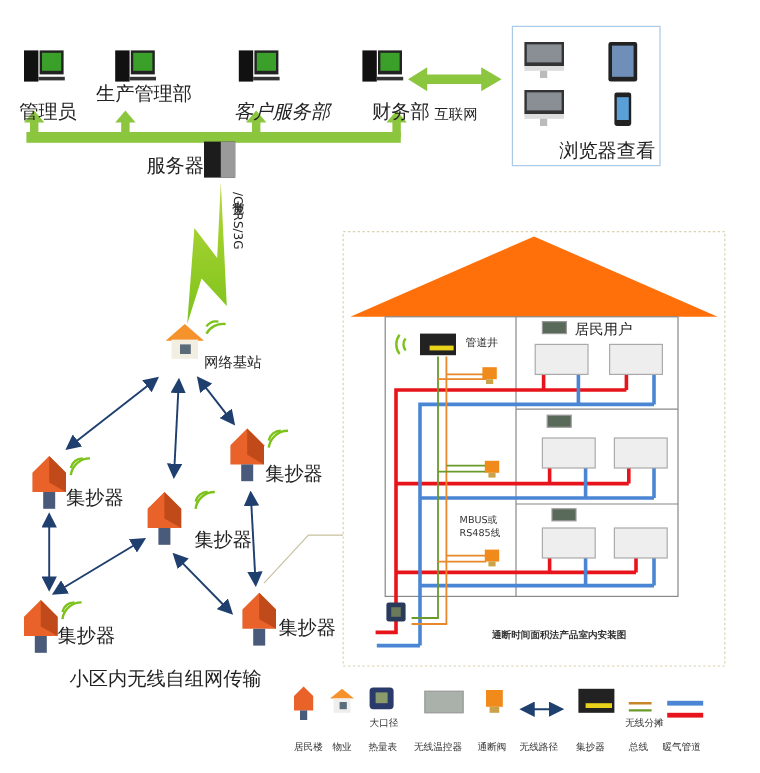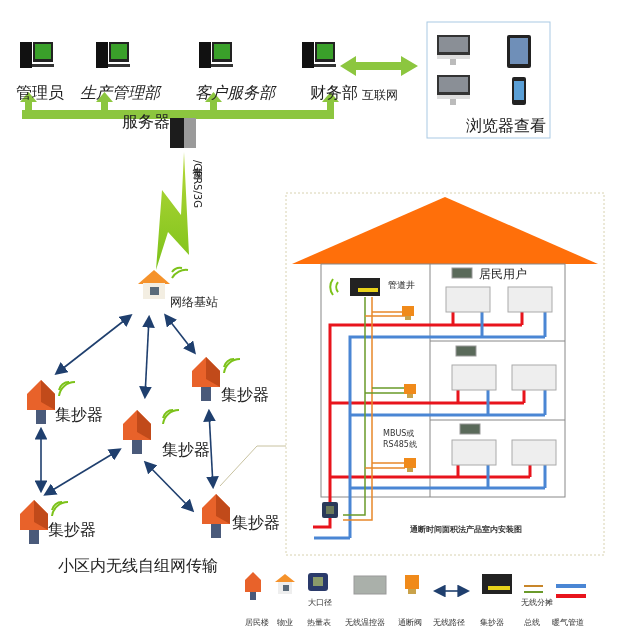--- a/index.html
+++ b/index.html
@@ -260,25 +260,25 @@
     <line x1="524" y1="586" x2="543" y2="586" stroke="#c8862a" stroke-width="2"></line>
     <line x1="524" y1="592" x2="543" y2="592" stroke="#6a9a2a" stroke-width="2"></line>
   </g>
   <g>
     <rect x="556" y="584" width="30" height="4" fill="#4a86d4"></rect>
     <rect x="556" y="594" width="30" height="4" fill="#e8141c"></rect>
   </g>
 </svg>
 
 <span class="lbl" style="left:16px;top:83px;">管理员</span>
-<span class="lbl" style="left:80px;top:83px;font-style:italic;">生产管理部</span>
+<span class="lbl" style="left:80px;top:68px;">生产管理部</span>
 <span class="lbl" style="left:195px;top:83px;font-style:italic;">客户服务部</span>
 <span class="lbl" style="left:310px;top:83px;">财务部</span>
 <span class="lbl" style="left:362px;top:87px;font-size:12px;">互联网</span>
-<span class="lbl" style="left:122px;top:112px;text-align:center;">服务器</span>
+<span class="lbl" style="left:122px;top:128px;text-align:center;">服务器</span>
 <span class="lbl" style="left:466px;top:116px;">浏览器查看</span>
 <span class="lbl" style="left:190px;top:160px;writing-mode:vertical-rl;font-size:10px;">宽带/GPRS/3G</span>
 
 <span class="lbl" style="left:170px;top:294px;font-size:12px;">网络基站</span>
 <span class="lbl" style="left:55px;top:405px;">集抄器</span>
 <span class="lbl" style="left:221px;top:385px;">集抄器</span>
 <span class="lbl" style="left:162px;top:440px;">集抄器</span>
 <span class="lbl" style="left:48px;top:520px;">集抄器</span>
 <span class="lbl" style="left:232px;top:513px;">集抄器</span>
 <span class="lbl" style="left:58px;top:556px;">小区内无线自组网传输</span>

